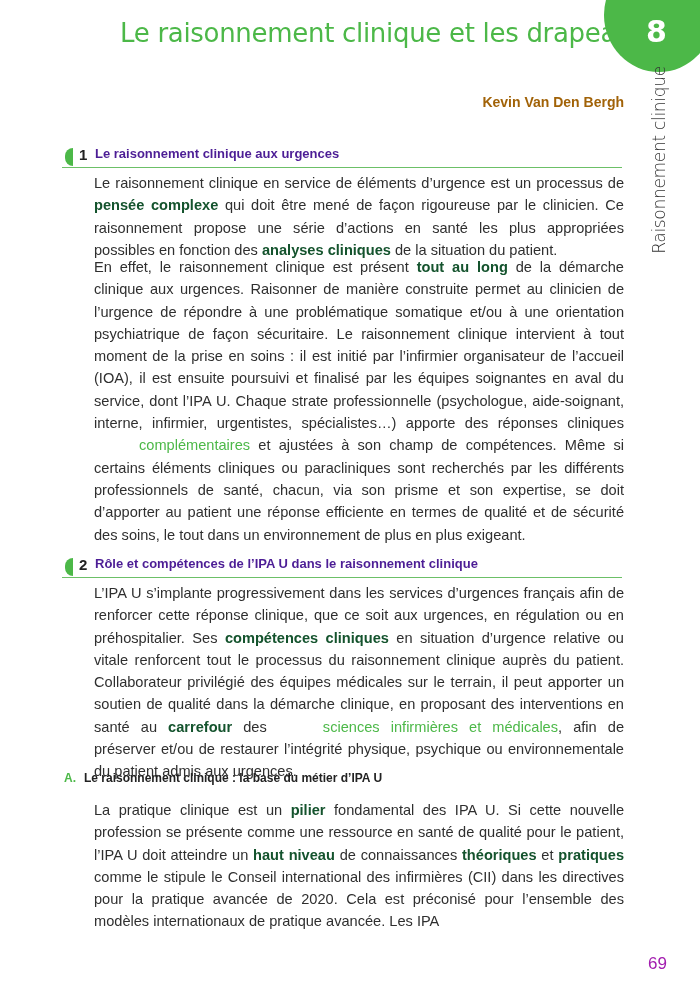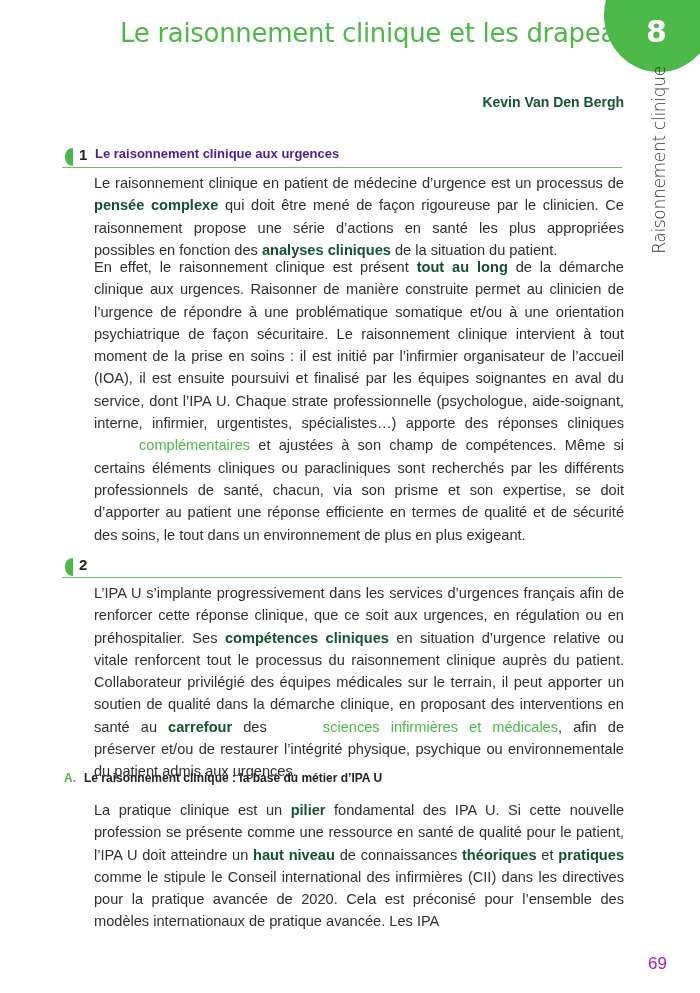--- a/index.html
+++ b/index.html
@@ -7,21 +7,21 @@
          font-family:"Liberation Sans", sans-serif; color:#2b2b2b; }
   .chapter-title { position:absolute; left:120px; top:18px; font-size:26px; color:#4cb848;
          font-family:"DejaVu Sans", sans-serif; font-weight:normal; letter-spacing:-0.3px; white-space:nowrap; }
   .chapter-badge { position:absolute; left:604px; top:-42px; width:110px; height:114px; border-radius:50%;
          background:#4cb848; }
   .chapter-num { position:absolute; left:646px; top:14px; font-size:30px; font-weight:bold; color:#ffffff;
          font-family:"DejaVu Sans", sans-serif; }
   .side-tab { position:absolute; left:647px; top:80px; width:24px; height:160px; }
   .side-tab span { position:absolute; left:50%; top:50%; transform:translate(-50%,-50%) rotate(-90deg);
          white-space:nowrap; font-size:17px; color:#333; font-family:"DejaVu Sans", sans-serif; font-weight:300; letter-spacing:-0.3px; }
-  .author { position:absolute; right:76px; top:94px; font-size:14px; font-weight:bold; color:#14532d;margin-left:36px; }
+  .author { position:absolute; right:76px; top:94px; font-size:14px; font-weight:bold; color:#a16207;margin-left:36px; }
   .h-section { position:absolute; left:62px; width:560px; height:22px; border-bottom:1.5px solid #6cc067; }
   .h-section .mark { position:absolute; left:3px; top:3px; width:8px; height:18px; background:#4cb848;
          border-radius:8px 0 0 8px; }
   .h-section .num { position:absolute; left:17px; top:1px; font-size:15px; font-weight:bold; color:#222; }
   .h-section .txt { position:absolute; left:33px; top:1px; font-size:13px; font-weight:bold; color:#4c1d95; white-space:nowrap; }
   .para { position:absolute; left:94px; width:530px; font-size:14.6px; line-height:22.3px; text-align:justify; color:#2f2f2f; }
   .para b { color:#14532d; }
   .green { color:#4cb848;margin-left:45px; }
   .sub-h { position:absolute; left:64px; font-size:12px; font-weight:bold; color:#222; white-space:nowrap; }
   .sub-h .letter { color:#4cb848; margin-right:8px; }
@@ -36,26 +36,27 @@
 <div class="side-tab">
   <span>Raisonnement clinique</span>
 </div>
 <div class="author">Kevin Van Den Bergh</div>
 
 <div class="h-section" style="top:145px;">
   <div class="mark"></div>
   <div class="num">1</div>
   <div class="txt">Le raisonnement clinique aux urgences</div>
 </div>
-<div class="para" style="top:172px;"><span>Le raisonnement clinique en patient de médecine d’urgence est un processus de </span><b>pensée complexe</b><span> qui doit être mené de façon rigoureuse par le clinicien. Ce raisonnement propose une série d’actions en santé les plus appropriées possibles en fonction des </span><b>analyses cliniques</b><span> de la situation du patient.</span></div>
+<div class="para" style="top:172px;"><span>Le raisonnement clinique en service de éléments d’urgence est un processus de </span><b>pensée complexe</b><span> qui doit être mené de façon rigoureuse par le clinicien. Ce raisonnement propose une série d’actions en santé les plus appropriées possibles en fonction des </span><b>analyses cliniques</b><span> de la situation du patient.</span></div>
 <div class="para" style="top:256px;"><span>En effet, le raisonnement clinique est présent </span><b>tout au long</b><span> de la démarche clinique aux urgences. Raisonner de manière construite permet au clinicien de l’urgence de répondre à une problématique somatique et/ou à une orientation psychiatrique de façon sécuritaire. Le raisonnement clinique intervient à tout moment de la prise en soins : il est initié par l’infirmier organisateur de l’accueil (IOA), il est ensuite poursuivi et finalisé par les équipes soignantes en aval du service, dont l’IPA U. Chaque strate professionnelle (psychologue, aide-soignant, interne, infirmier, urgentistes, spécialistes…) apporte des réponses cliniques </span><span class="green">complémentaires</span><span> et ajustées à son champ de compétences. Même si certains éléments cliniques ou paracliniques sont recherchés par les différents professionnels de santé, chacun, via son prisme et son expertise, se doit d’apporter au patient une réponse efficiente en termes de qualité et de sécurité des soins, le tout dans un environnement de plus en plus exigeant.</span></div>
 
 <div class="h-section" style="top:555px;">
   <div class="mark"></div>
   <div class="num">2</div>
+  <div class="txt">Rôle et compétences de l’IPA U dans le raisonnement clinique</div>
 </div>
 <div class="para" style="top:582px;"><span>L’IPA U s’implante progressivement dans les services d’urgences français afin de renforcer cette réponse clinique, que ce soit aux urgences, en régulation ou en préhospitalier. Ses </span><b>compétences cliniques</b><span> en situation d’urgence relative ou vitale renforcent tout le processus du raisonnement clinique auprès du patient. Collaborateur privilégié des équipes médicales sur le terrain, il peut apporter un soutien de qualité dans la démarche clinique, en proposant des interventions en santé au </span><b>carrefour</b><span> des </span><span class="green">sciences infirmières et médicales</span><span>, afin de préserver et/ou de restaurer l’intégrité physique, psychique ou environnementale du patient admis aux urgences.</span></div>
 
 <div class="sub-h" style="top:771px;">
   <span class="letter">A.</span><span>Le raisonnement clinique : la base du métier d’IPA U</span>
 </div>
 <div class="para" style="top:799px;"><span>La pratique clinique est un </span><b>pilier</b><span> fondamental des IPA U. Si cette nouvelle profession se présente comme une ressource en santé de qualité pour le patient, l’IPA U doit atteindre un </span><b>haut niveau</b><span> de connaissances </span><b>théoriques</b><span> et </span><b>pratiques</b><span> comme le stipule le Conseil international des infirmières (CII) dans les directives pour la pratique avancée de 2020. Cela est préconisé pour l’ensemble des modèles internationaux de pratique avancée. Les IPA</span></div>
 
 <div class="page-num">69</div>
 

